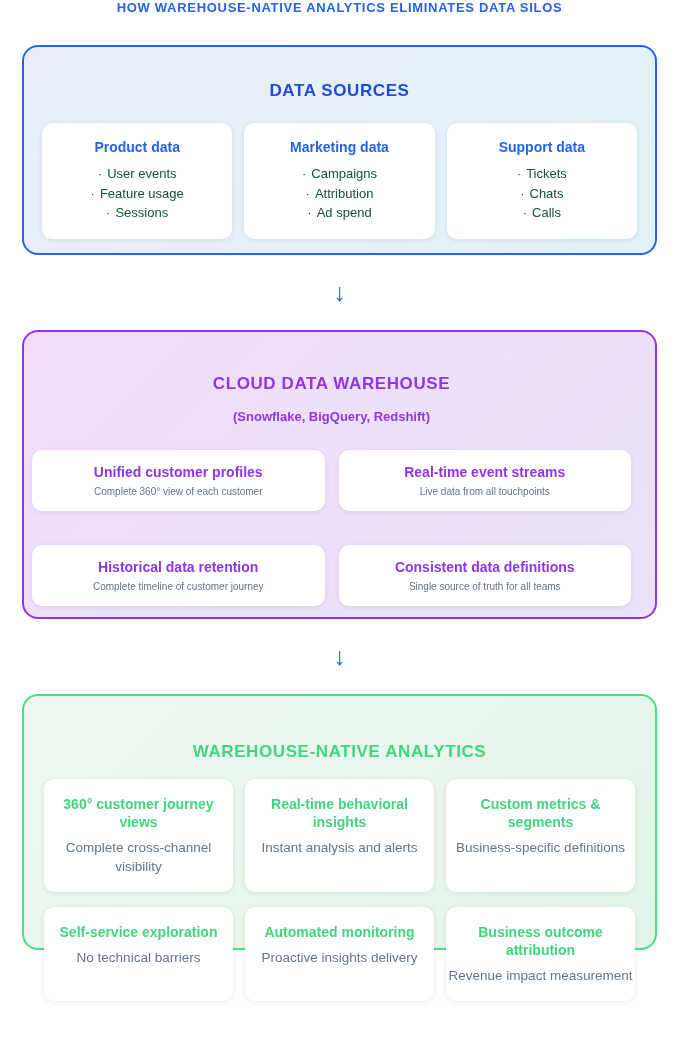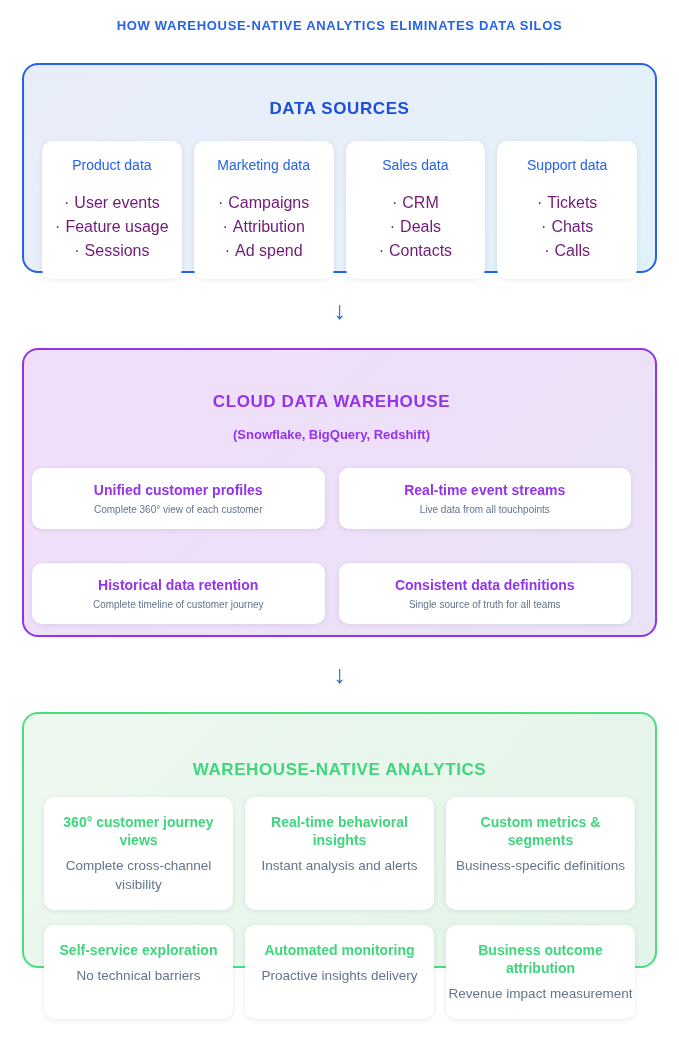--- a/index.html
+++ b/index.html
@@ -3,21 +3,20 @@
 <meta charset="utf-8">
 <style>
   * { box-sizing: border-box; margin: 0; padding: 0; }
   html, body { width: 679px; background: #ffffff; }
   body {
     height: 1055px;
     font-family: "Liberation Sans", sans-serif;
     overflow: hidden;
   }
   .page-title {
-    padding-top: 18px;
     text-align: center;
     font-size: 13px;
     font-weight: bold;
     letter-spacing: 0.7px;
     color: #2563eb;
   }
   .section {
     margin: 0 22px;
     border-radius: 16px;
     border: 2px solid;
@@ -47,27 +46,27 @@
     border-radius: 10px;
     box-shadow: 0 1px 5px rgba(30, 41, 59, 0.10);
     text-align: center;
   }
   .ds-card {
     flex: 1;
     padding: 16px 6px 16px 6px;
   }
   .ds-card-title {
     font-size: 14px;
-    font-weight: normal;
+    font-weight: bold;
     color: #2563eb;
-    margin-bottom: 18px;
+    margin-bottom: 9px;
   }
   .ds-item {
-    font-size: 16px;
-    color: #701a75;
+    font-size: 13px;
+    color: #14532d;
     line-height: 1.5;
   }
   .ds-item::before { content: "·"; margin-right: 5px; }
   
   .flow-arrow {
     height: 75px;
     display: flex;
     align-items: center;
     justify-content: center;
     color: #2563eb;
@@ -148,26 +147,20 @@
       <div class="ds-item">Feature usage</div>
       <div class="ds-item">Sessions</div>
     </div>
     <div class="card ds-card">
       <div class="ds-card-title">Marketing data</div>
       <div class="ds-item">Campaigns</div>
       <div class="ds-item">Attribution</div>
       <div class="ds-item">Ad spend</div>
     </div>
     <div class="card ds-card">
-      <div class="ds-card-title">Sales data</div>
-      <div class="ds-item">CRM</div>
-      <div class="ds-item">Deals</div>
-      <div class="ds-item">Contacts</div>
-    </div>
-    <div class="card ds-card">
       <div class="ds-card-title">Support data</div>
       <div class="ds-item">Tickets</div>
       <div class="ds-item">Chats</div>
       <div class="ds-item">Calls</div>
     </div>
   </div>
 </div>
 
 <div class="flow-arrow">↓</div>
 

